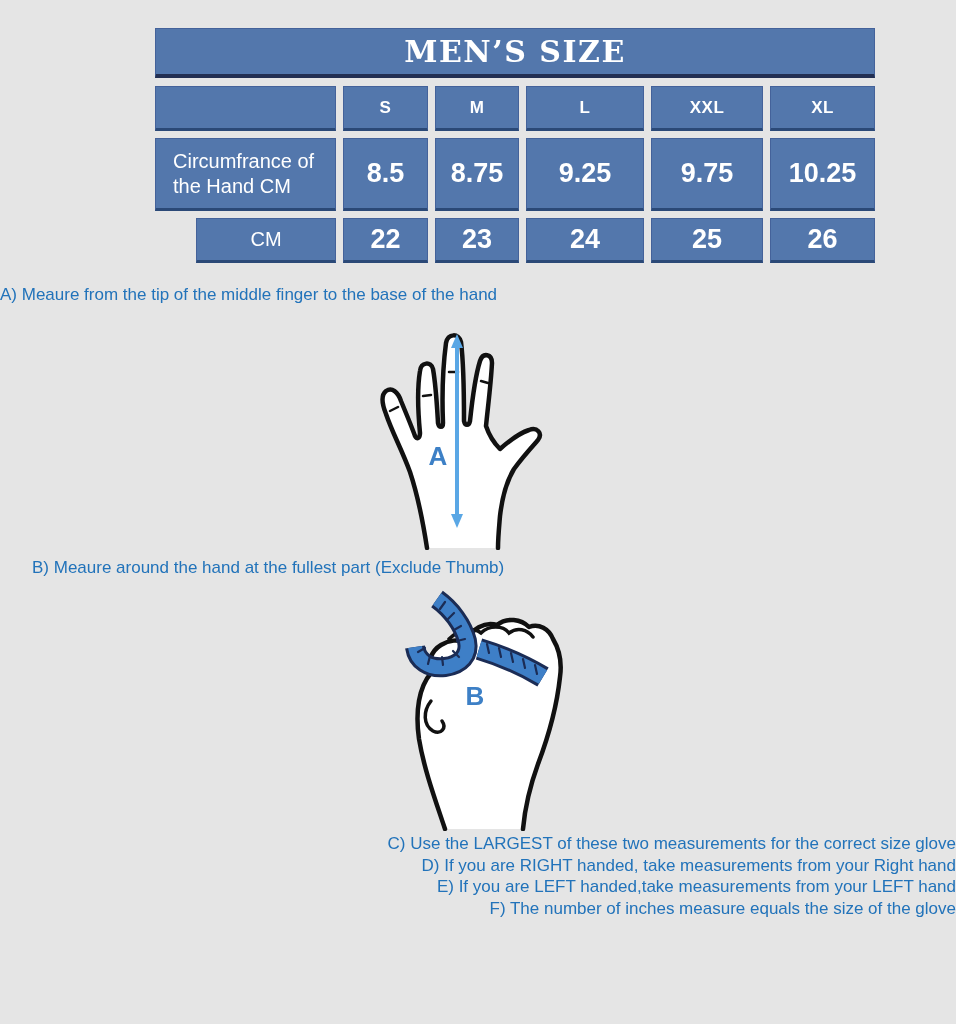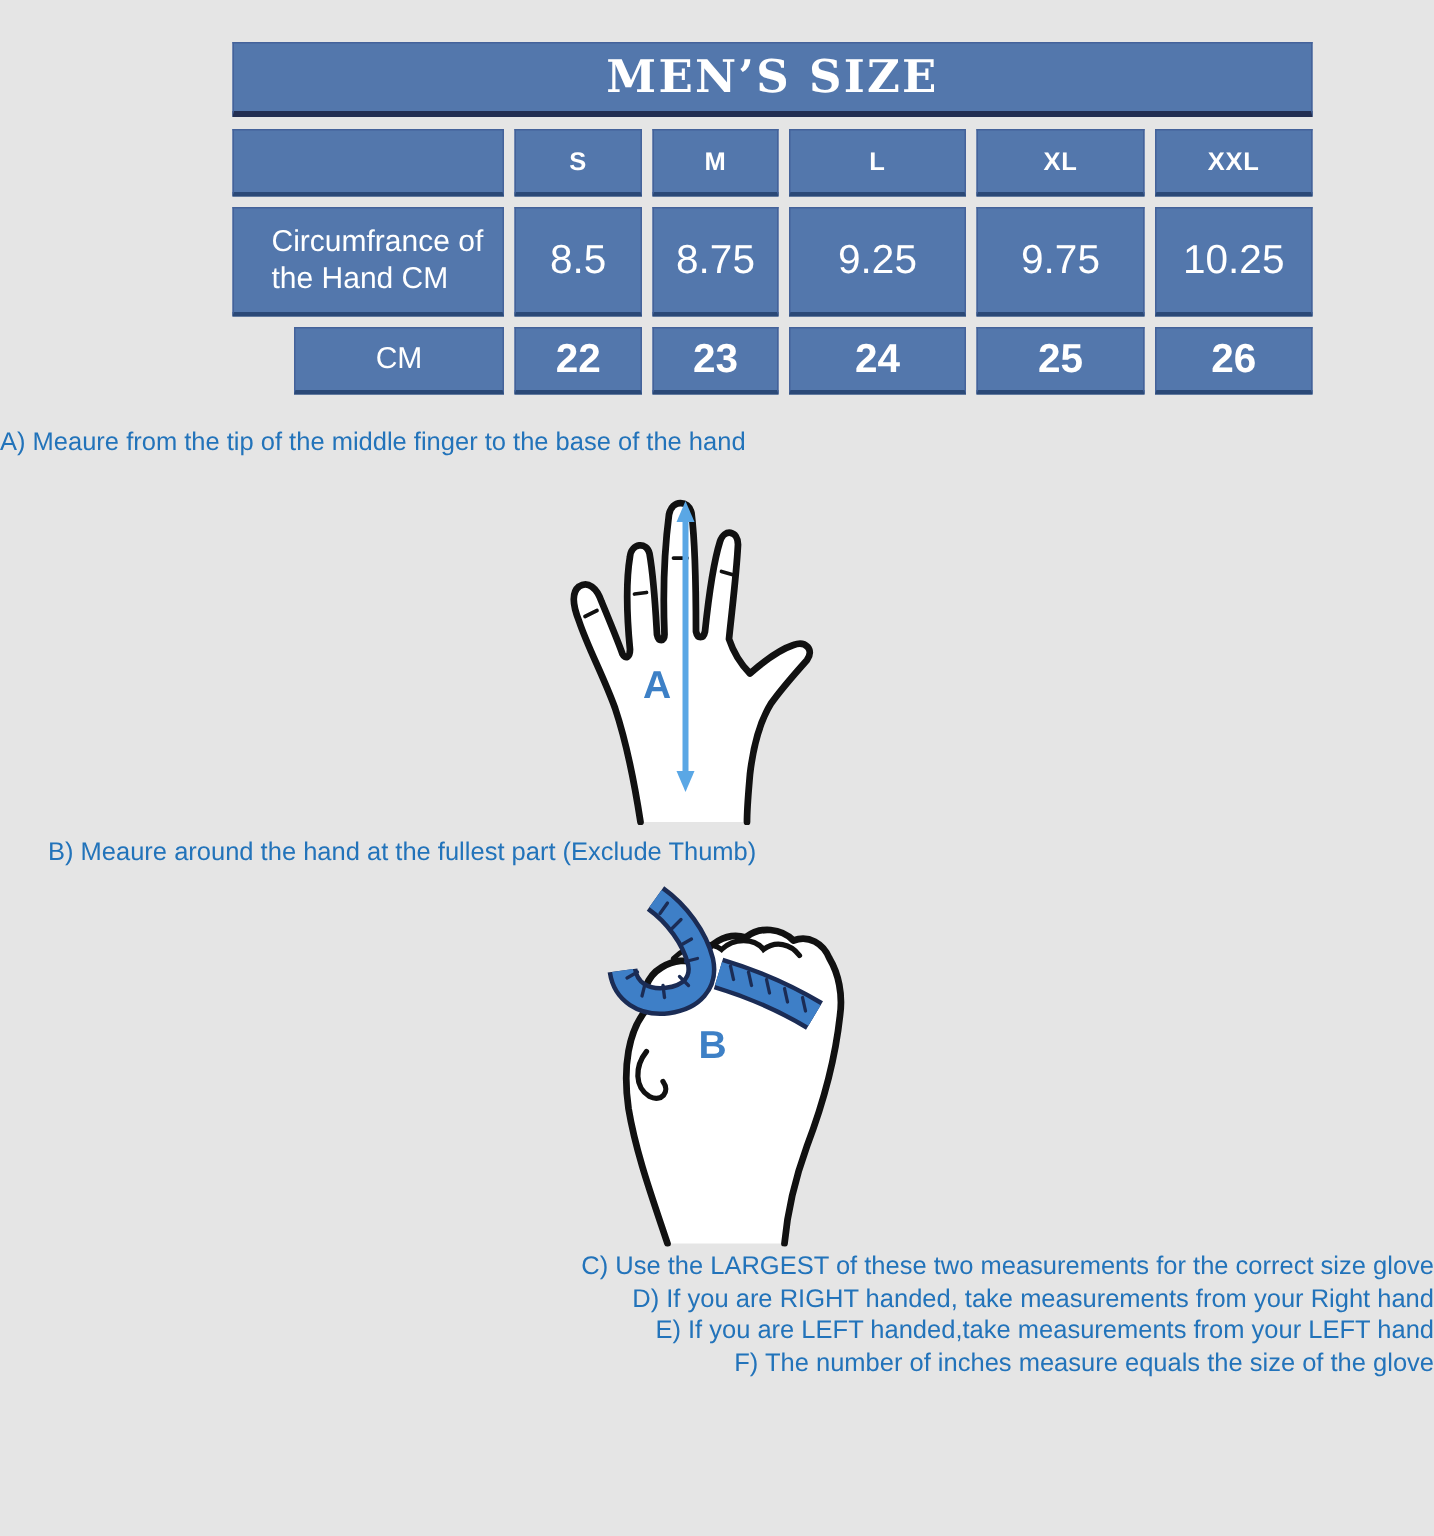--- a/index.html
+++ b/index.html
@@ -21,24 +21,24 @@
     grid-template-columns:181px 85px 84px 118px 112px 105px;
     grid-template-rows:45px 73px 45px; gap:7px;
   }
   .cell {
     box-sizing:border-box; background:#5377ac;
     border:1px solid #44629a; border-bottom:3px solid #2b4977;
     display:flex; align-items:center; justify-content:center;
     color:#ffffff; overflow:hidden;
   }
   .size-head { font-weight:bold; font-size:17px; letter-spacing:.5px; }
-  .rowlabel  { justify-content:flex-end; padding-left:9px; font-size:20px; }
+  .rowlabel  { justify-content:center; padding-left:9px; font-size:20px; }
   .rowlabel span { display:block; width:154px; line-height:1.25; }
   .cm-label  { font-size:20px;margin-left:41px; }
-  .val-lg { font-weight:normal; font-size:27px; }
+  .val-lg { font-weight:bold; font-size:27px; }
   .val-md { font-weight:bold; font-size:27px; }
   
   .instr {
     position:absolute; left:0; width:956px; text-align:left;
     color:#2273ba; font-size:17px;
   }
   .instr-a { top:285px; }
   .instr-b { top:558px;margin-left:32px; }
   .footer-notes { position:absolute; left:0; top:833px; width:956px;
     text-align:right; color:#2273ba; font-size:17px; line-height:21.5px; }
@@ -58,22 +58,22 @@
   <div class="size-table">
     <div class="title-bar">
       <span>MEN’S SIZE</span>
     </div>
     <div class="grid">
 
       <div class="cell"></div>
       <div class="cell size-head">S</div>
       <div class="cell size-head">M</div>
       <div class="cell size-head">L</div>
+      <div class="cell size-head">XXL</div>
       <div class="cell size-head">XL</div>
-      <div class="cell size-head">XXL</div>
 
       <div class="cell rowlabel">
         <span>Circumfrance of the Hand CM</span>
       </div>
       <div class="cell val-lg">8.5</div>
       <div class="cell val-lg">8.75</div>
       <div class="cell val-lg">9.25</div>
       <div class="cell val-lg">9.75</div>
       <div class="cell val-lg">10.25</div>
 

